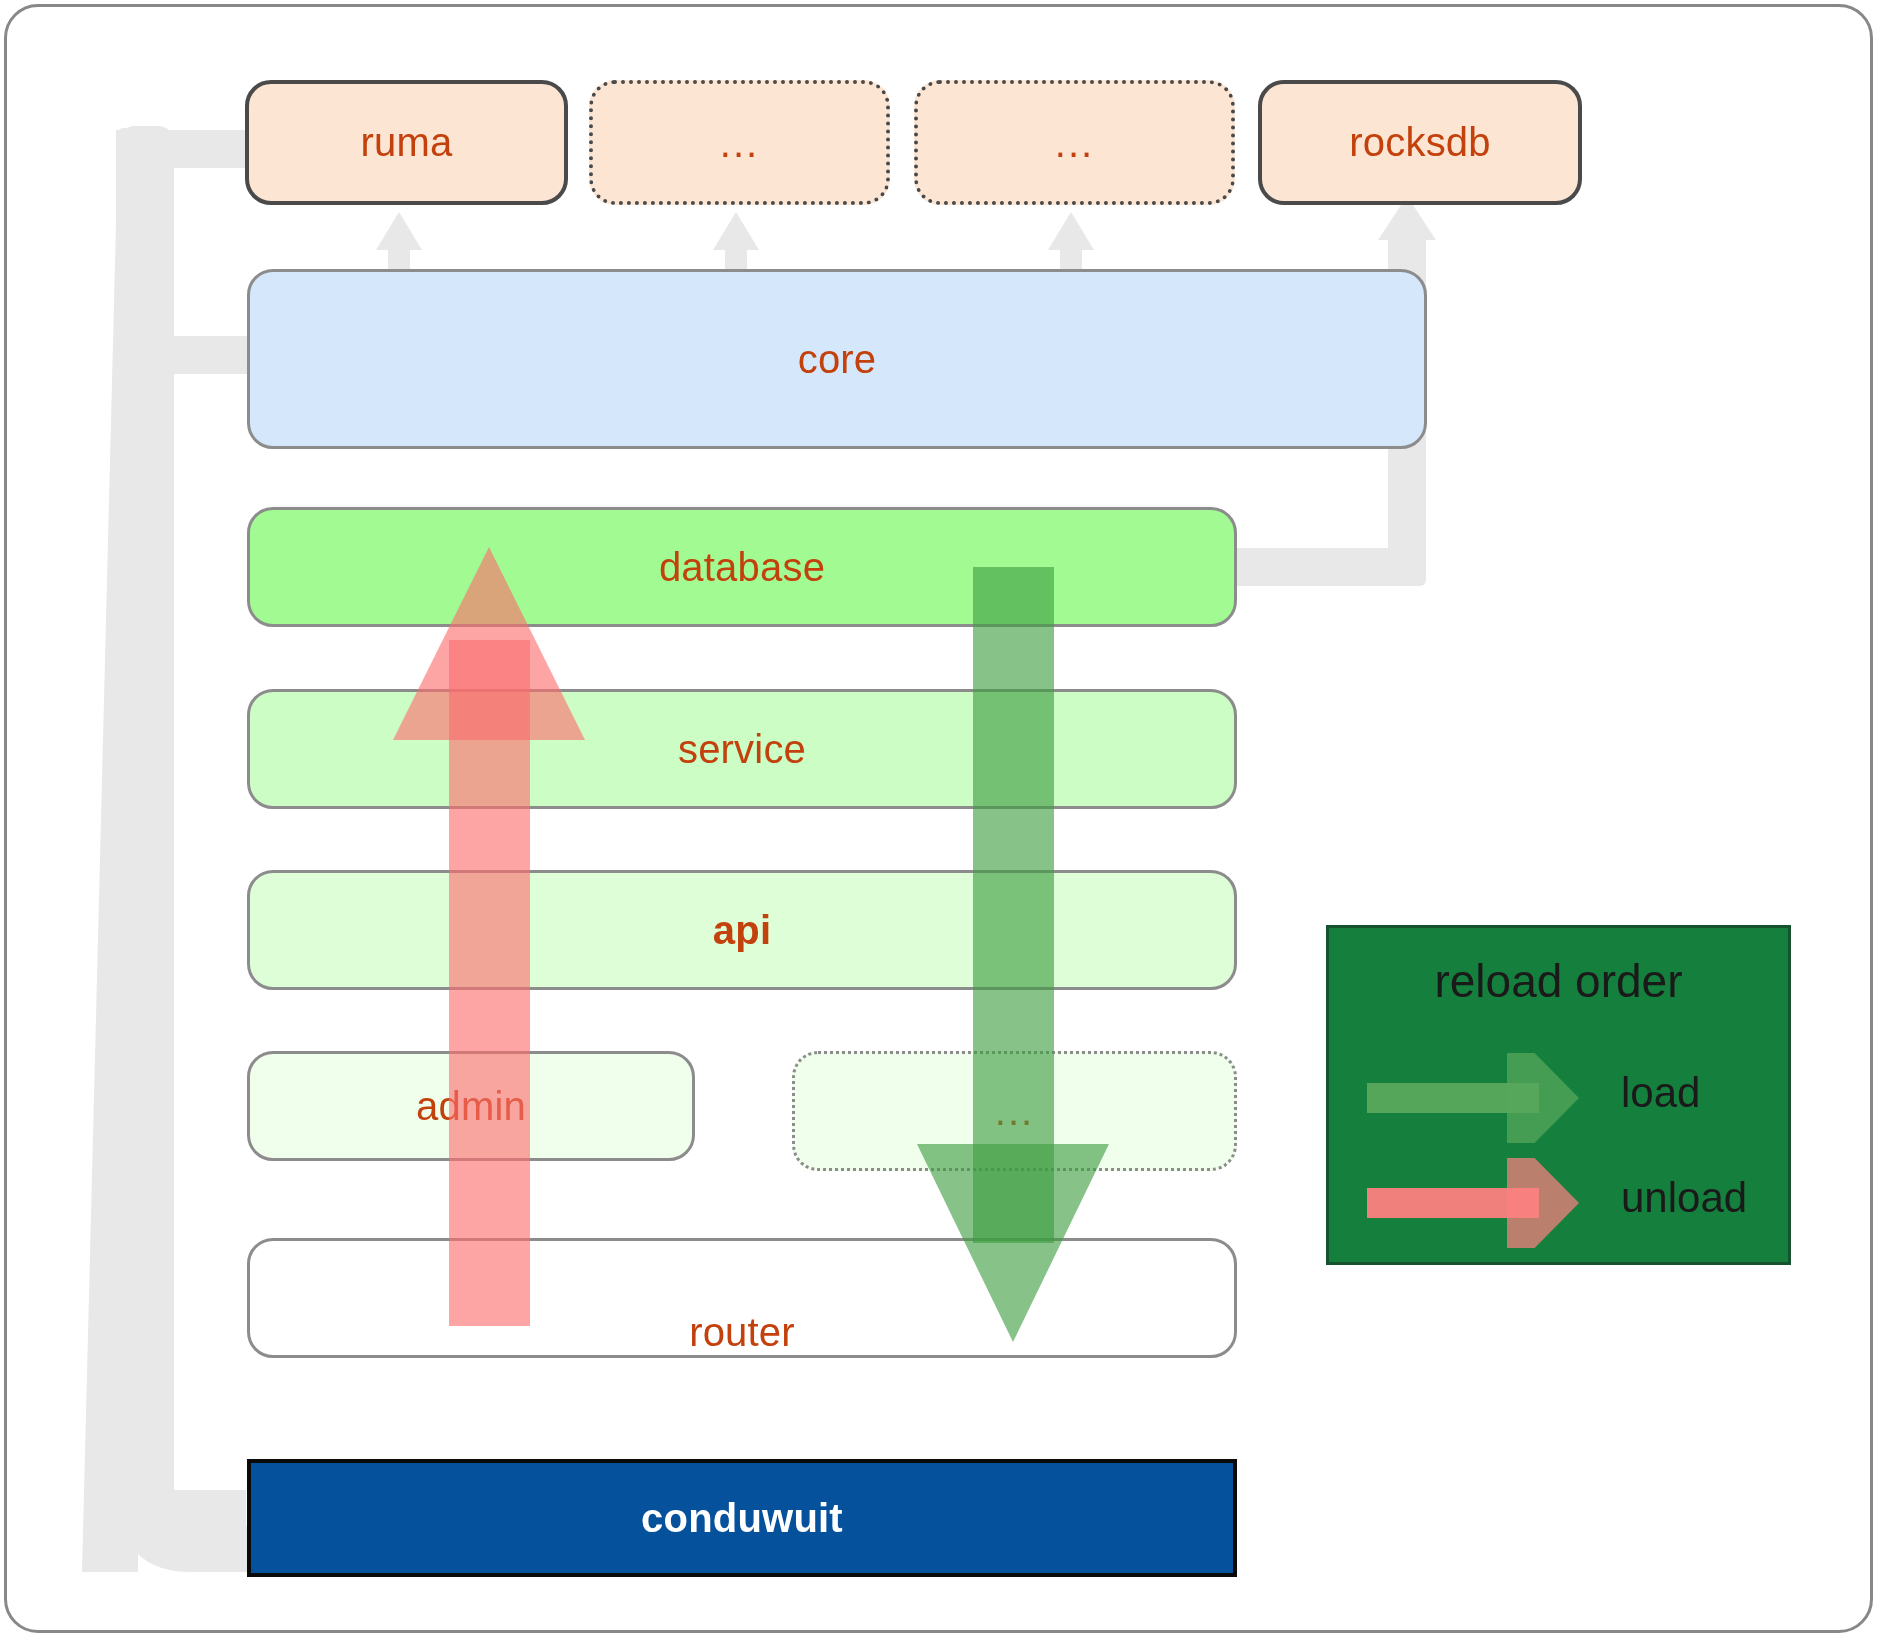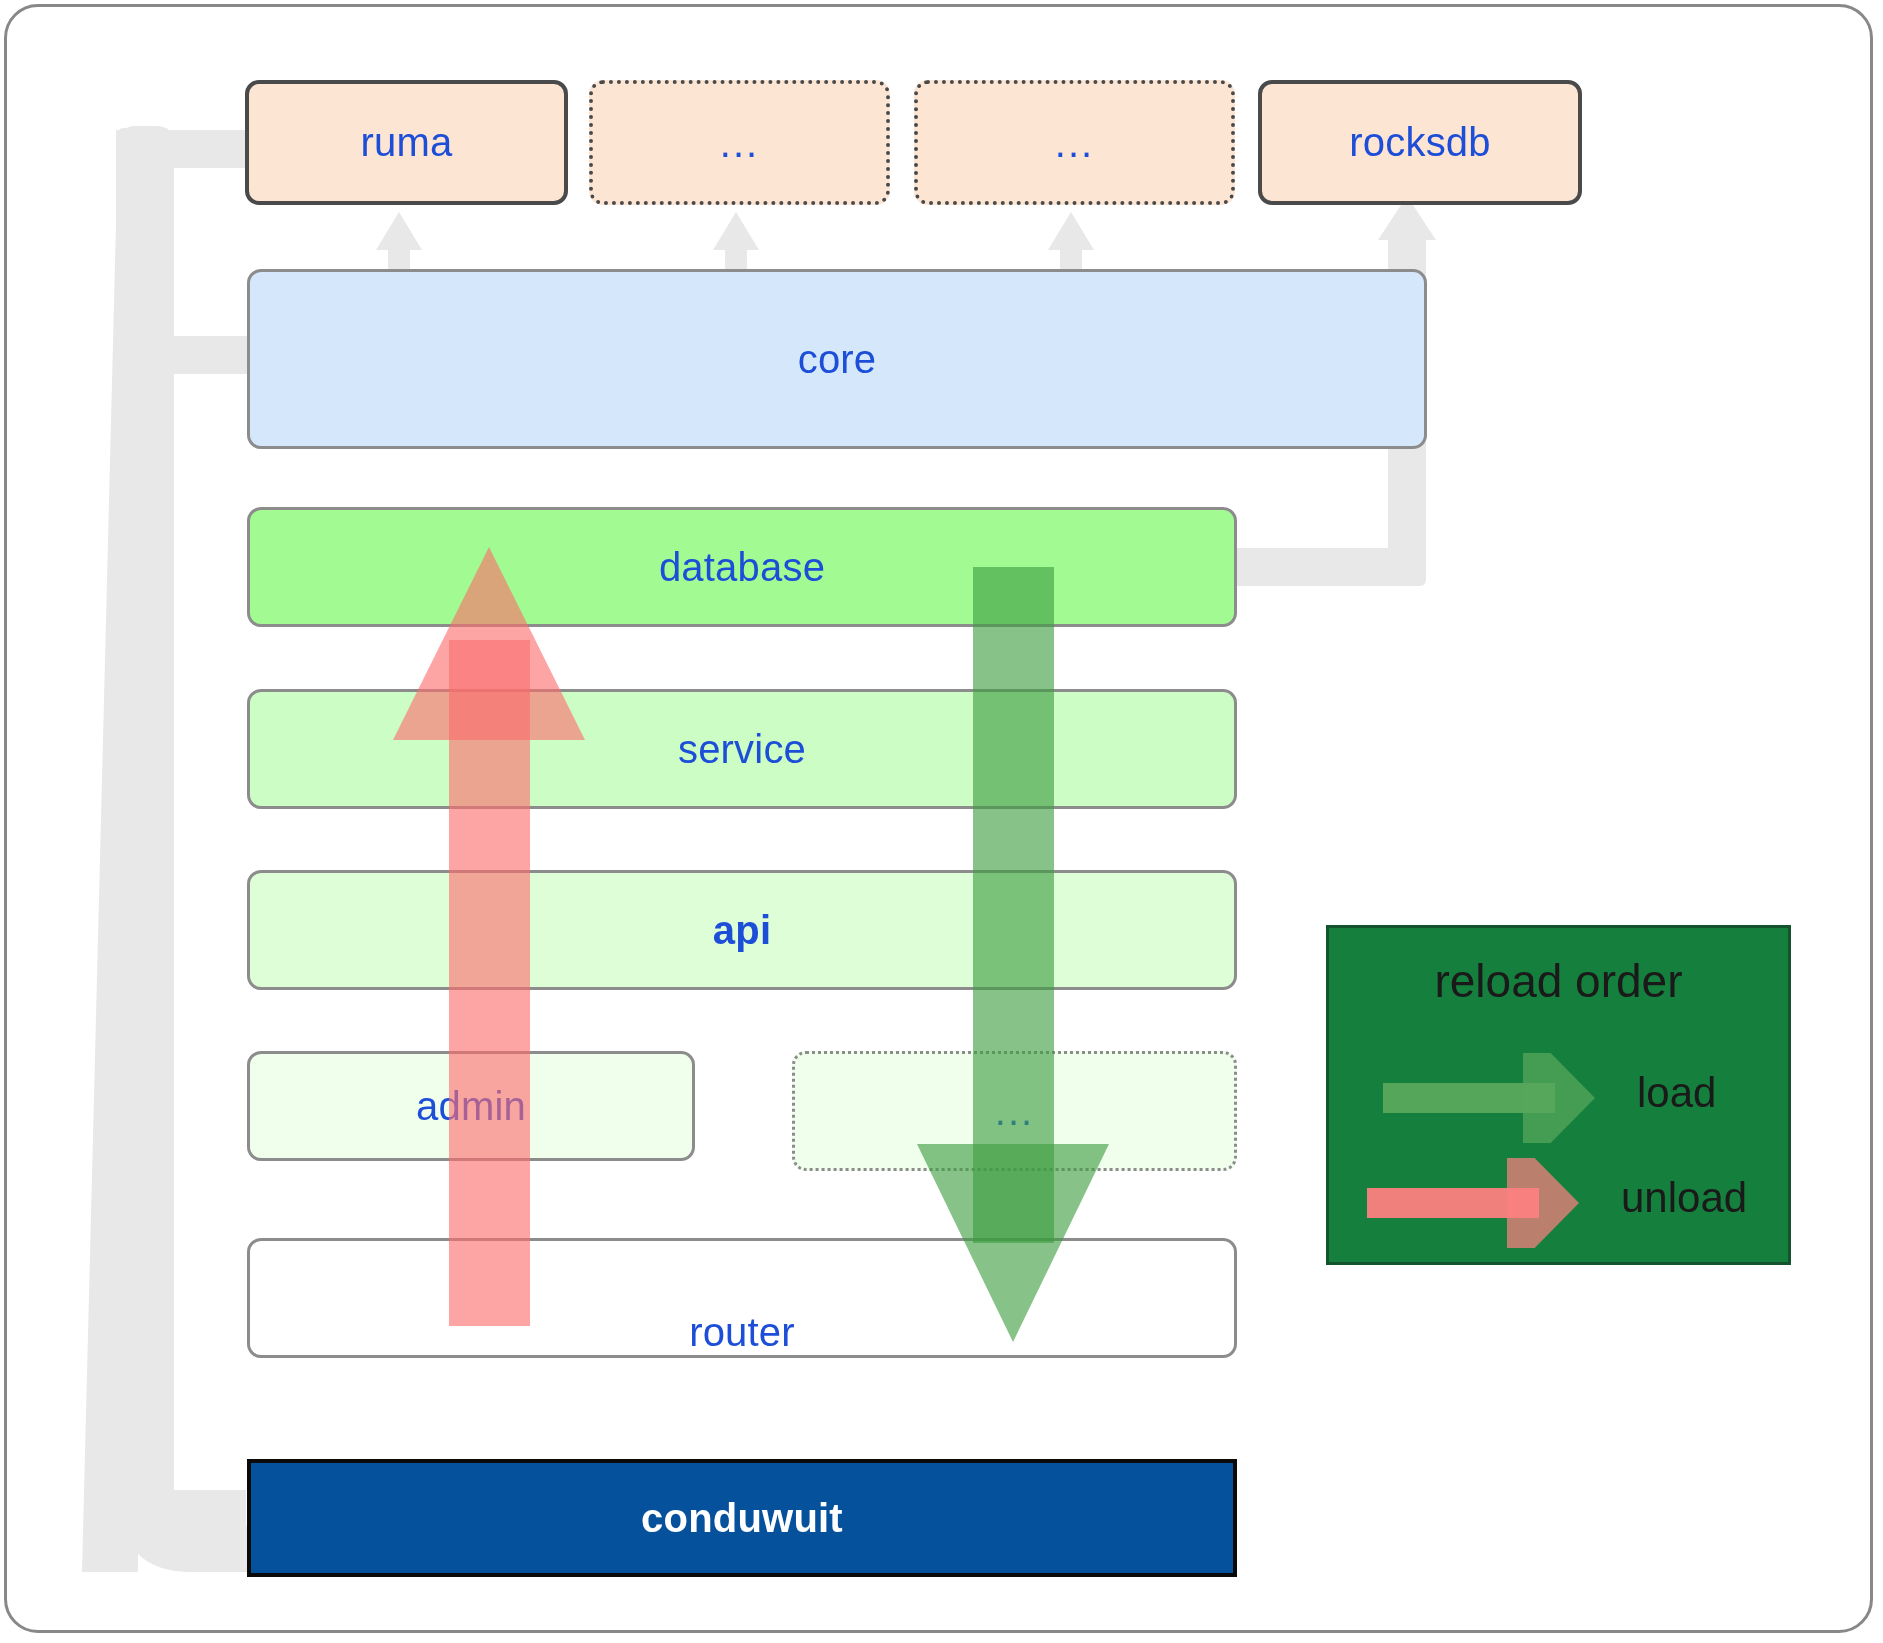--- a/index.html
+++ b/index.html
@@ -27,22 +27,22 @@
     border-radius: 34px;
     box-sizing: border-box;
     background: #ffffff;
   }
   .node {
     position: absolute;
     box-sizing: border-box;
     display: flex;
     align-items: center;
     justify-content: center;
-    border-radius: 14px;
-    color: #1d4ed8;
+    border-radius: 26px;
+    color: #c2410c;
     font-size: 40px;
     letter-spacing: 0.2px;
     z-index: 5;
   }
   .node.solid-dark {
     border: 4px solid #4a4a4a;
   }
   .node.dotted-dark {
     border: 4px dotted #4a4a4a;
   }
@@ -225,21 +225,21 @@
 
       <rect x="973" y="567" width="81" height="676" fill="#3d9c41" fill-opacity="0.62"></rect>
 
       <polygon points="1013,1342 917,1144 1109,1144" fill="#3d9c41" fill-opacity="0.62"></polygon>
     </g>
   </svg>
 
   <div id="legend">
     <div id="legend-title">reload order</div>
 
-    <div class="legend-row" style="top:125px;margin-left:16px;">
+    <div class="legend-row" style="top:125px;">
       <svg class="legend-arrow" viewBox="0 0 224 90" xmlns="http://www.w3.org/2000/svg">
         <rect x="0" y="30" width="172" height="30" fill="#58a85c" fill-opacity="0.95"></rect>
         <polygon points="212,45 140,118 140,-28" fill="#58a85c" fill-opacity="0.72"></polygon>
       </svg>
       <span class="legend-label">load</span>
     </div>
 
     <div class="legend-row" style="top:230px;padding-left:23px;">
       <svg class="legend-arrow" viewBox="0 0 224 90" xmlns="http://www.w3.org/2000/svg">
         <rect x="0" y="30" width="172" height="30" fill="#fb8080" fill-opacity="0.95"></rect>

